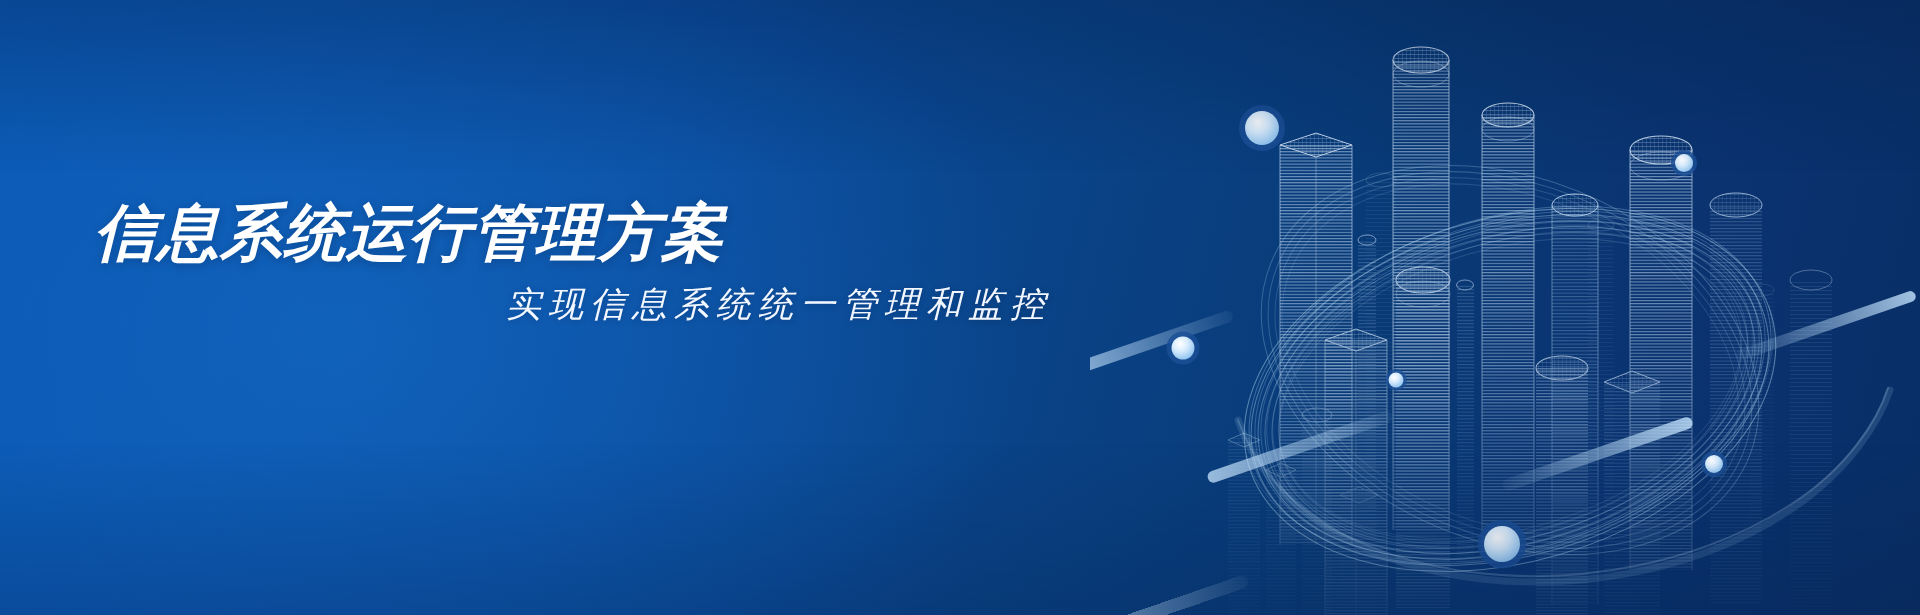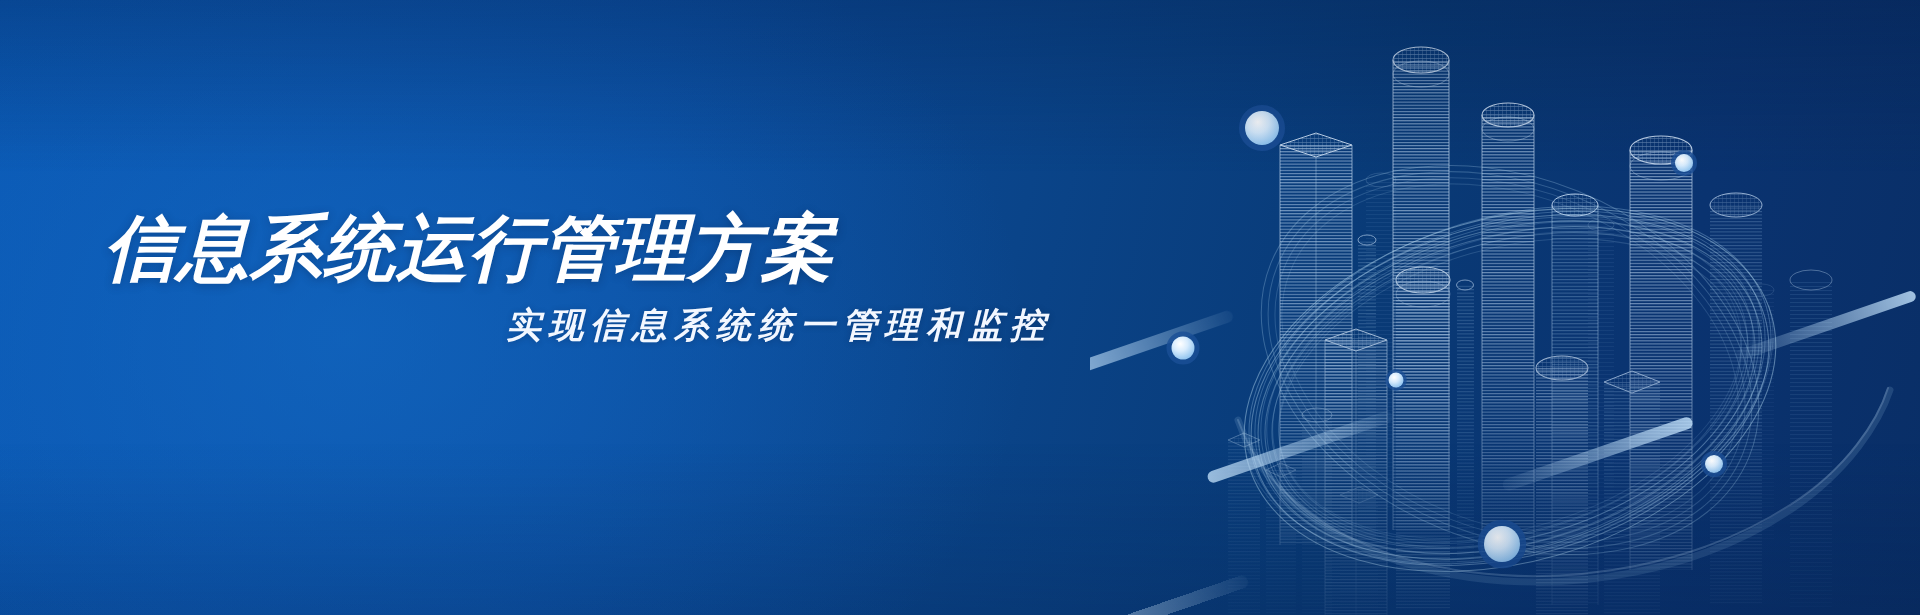--- a/index.html
+++ b/index.html
@@ -37,35 +37,35 @@
   #artwork svg { display: block; width: 100%; height: 100%; }
 
   
   #text-block {
     position: absolute;
     left: 90px;
     top: 196px;
     width: 980px;
   }
   #main-title {
-    margin: 14px;
-    font-size: 72px;
+    margin: 4px;
+    font-size: 62px;
     line-height: 1.08;
     font-weight: 700;
     font-style: italic;
     color: #ffffff;
     letter-spacing: 1px;
     white-space: nowrap;
     text-shadow: 0 2px 10px rgba(3,26,62,0.30);
   }
   #sub-title {
     margin: 14px 0 0 0;
     font-size: 35px;
     font-style: italic;
-    font-weight: 700;
+    font-weight: 400;
     color: #f2f7ff;
     letter-spacing: 7px;
     text-align: right;
     padding-right: 18px;
     white-space: nowrap;
     text-shadow: 0 1px 6px rgba(3,26,62,0.28);
   }
 </style>
 </head>
 <body>

